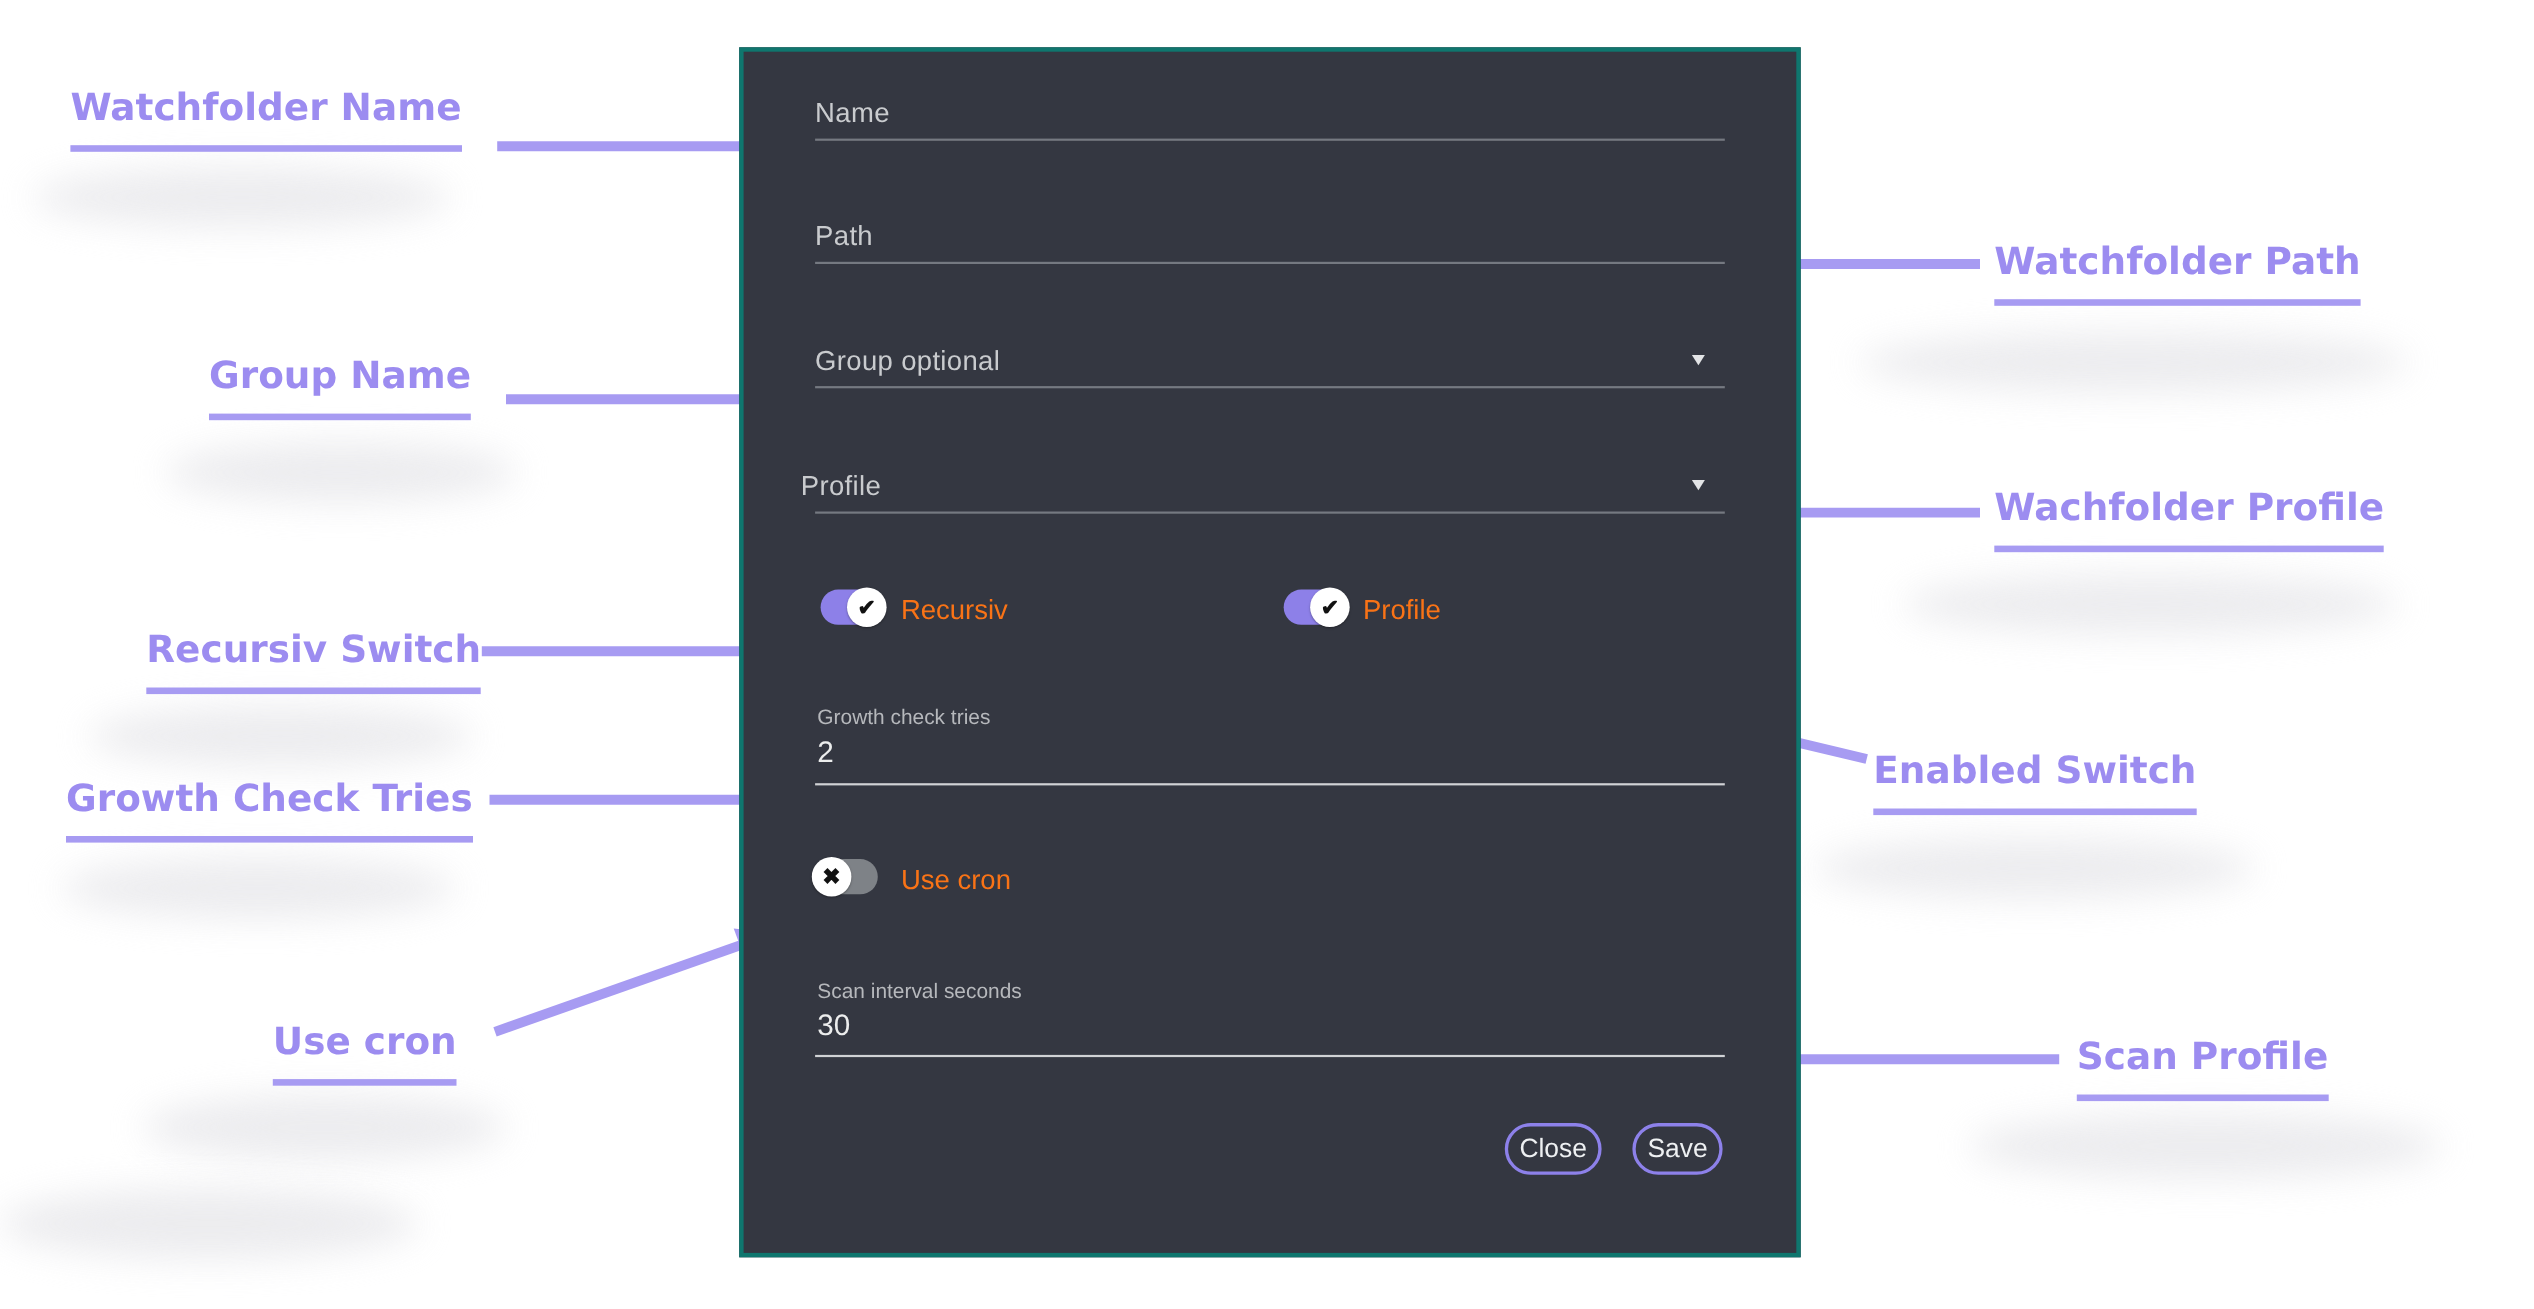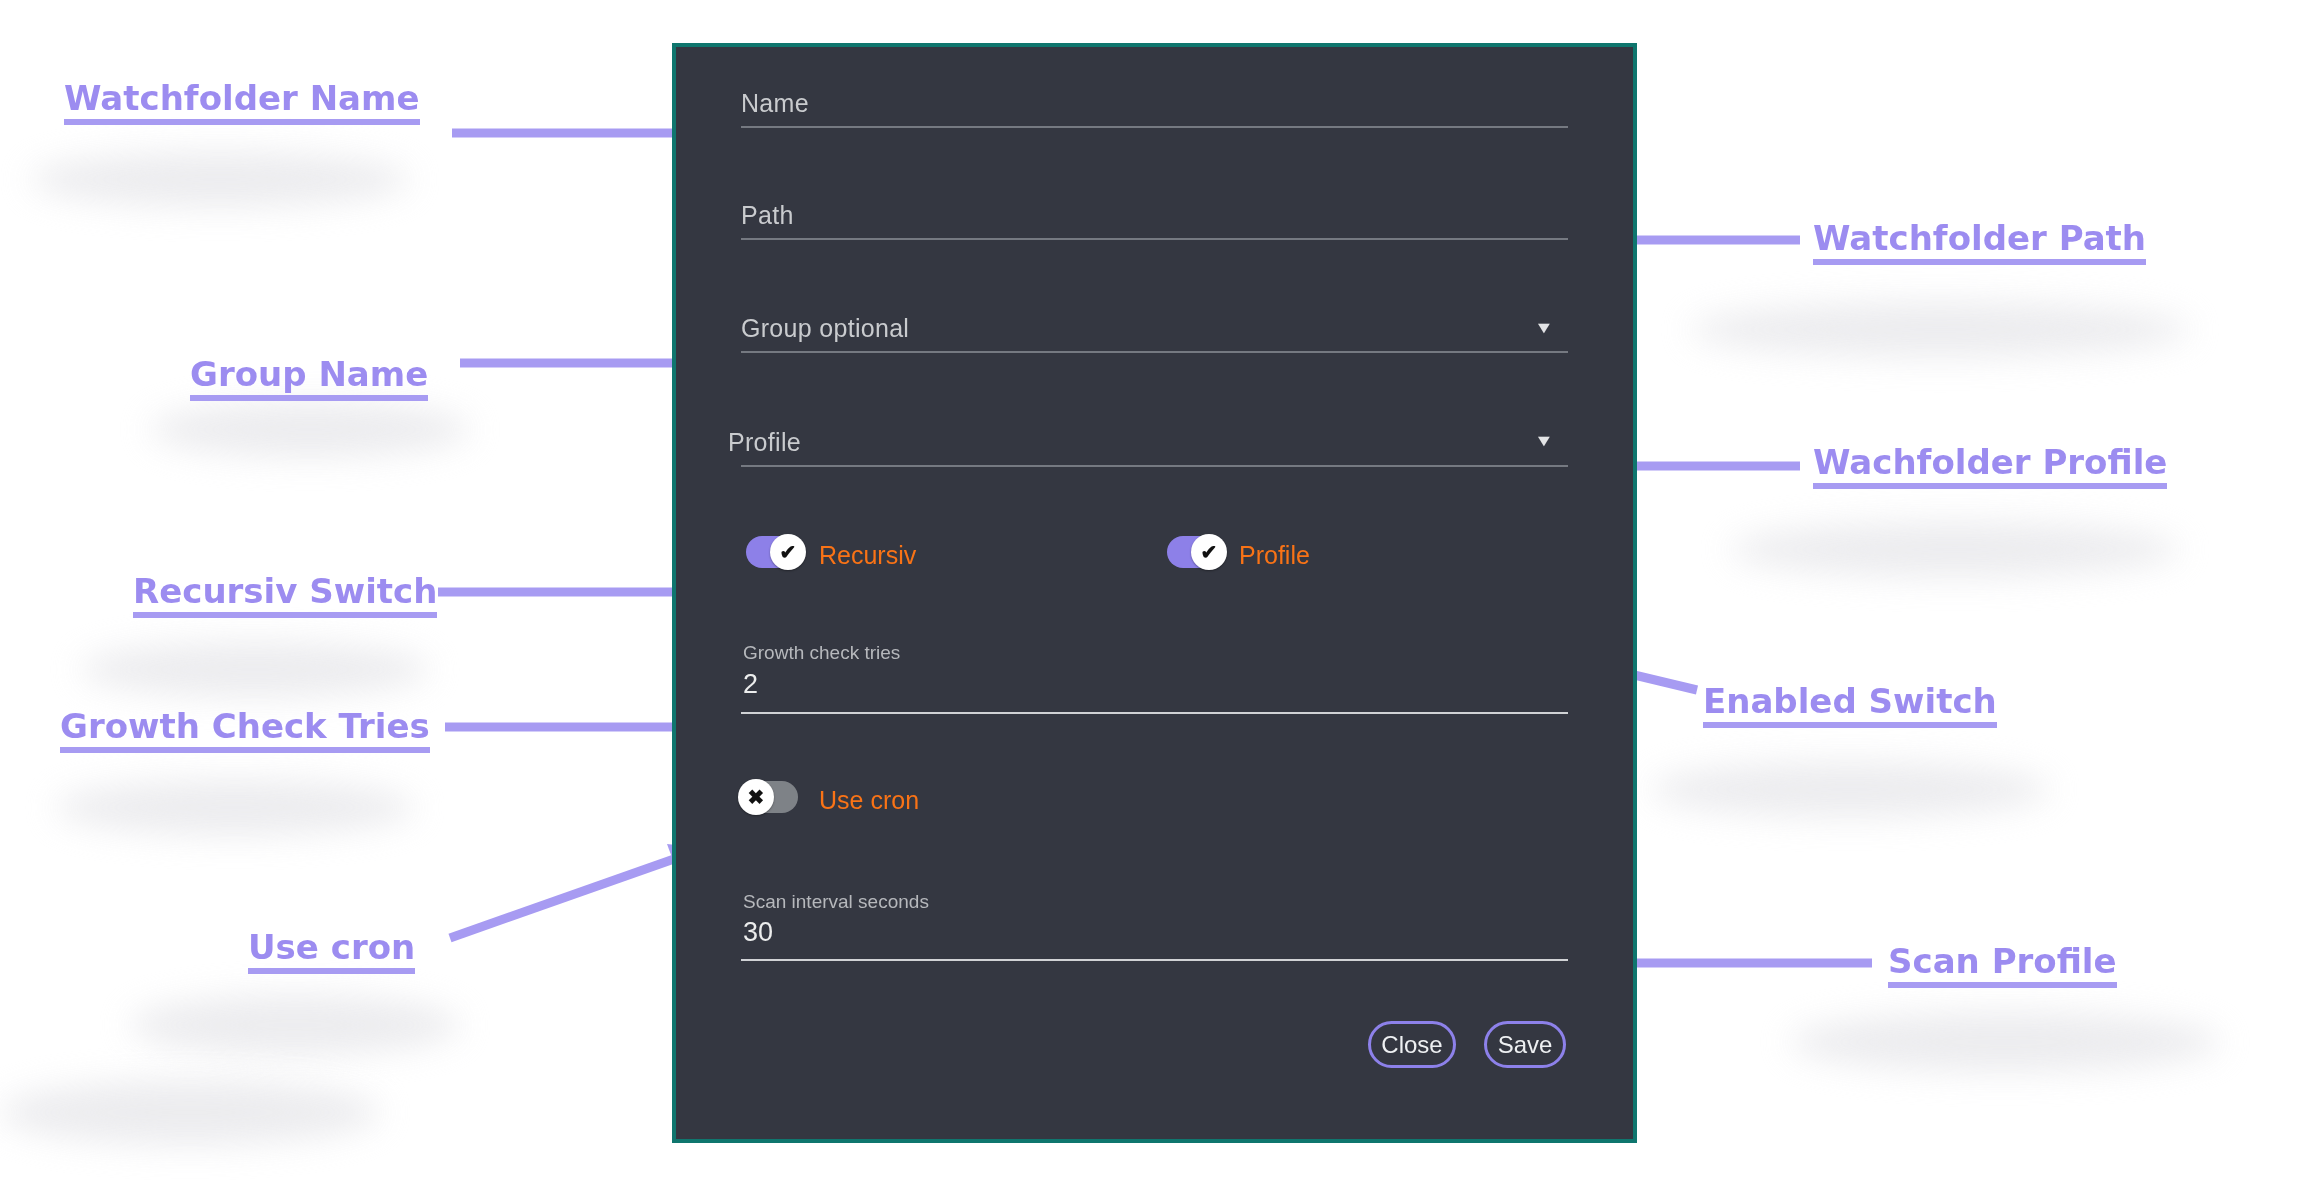--- a/index.html
+++ b/index.html
@@ -21,21 +21,21 @@
   
   .annotation{
     position:absolute;
     font-family:"DejaVu Sans", sans-serif;
     font-size:34px;
     font-weight:800;
     color:#9c8cf0;
     line-height:1.1;
     border-bottom:6px solid #a medium;
     border-bottom:6px solid #a79bf2;
-    padding-bottom:2px;
+    padding-bottom:15px;
     white-space:nowrap;
     text-align:center;
   }
   
   svg.arrows{
     position:absolute;left:0;top:0;
     pointer-events:none;
   }
   svg.arrows line{stroke:#a79bf2;stroke-width:9;}
   svg.arrows polygon{fill:#a79bf2;}
@@ -129,21 +129,21 @@
     <polygon points="1628,450 1628,482 1597,466"></polygon>
 
   <line x1="1697" y1="690" x2="1387" y2="616"></line>
     <polygon points="1391,600 1383,631 1356,608"></polygon>
 
   <line x1="1872" y1="963" x2="1628" y2="963"></line>
     <polygon points="1628,947 1628,979 1597,963"></polygon>
 </svg>
 
 <div class="annotation" style="left:64px;top:80px;">Watchfolder Name</div>
-<div class="annotation" style="left:190px;top:356px;">Group Name</div>
+<div class="annotation" style="left:190px;top:324px;">Group Name</div>
 <div class="annotation" style="left:133px;top:573px;">Recursiv Switch</div>
 <div class="annotation" style="left:60px;top:708px;">Growth Check Tries</div>
 <div class="annotation" style="left:248px;top:929px;">Use cron</div>
 <div class="annotation" style="left:1813px;top:220px;">Watchfolder Path</div>
 <div class="annotation" style="left:1813px;top:444px;">Wachfolder Profile</div>
 <div class="annotation" style="left:1703px;top:683px;">Enabled Switch</div>
 <div class="annotation" style="left:1888px;top:943px;">Scan Profile</div>
 
 <div class="dialog">
 

